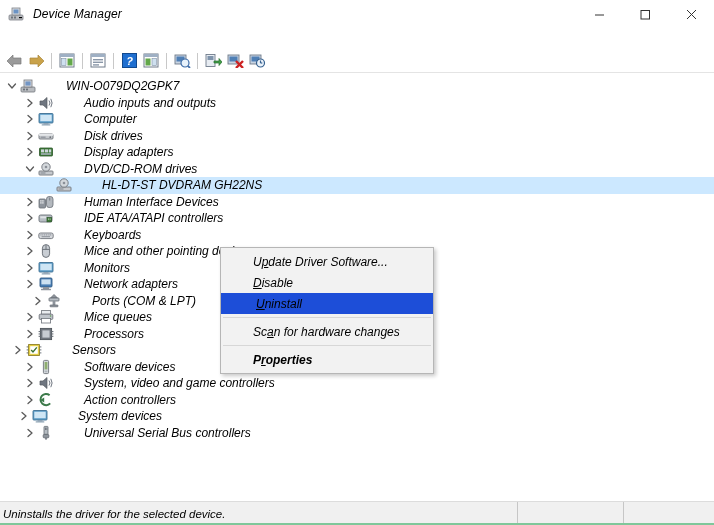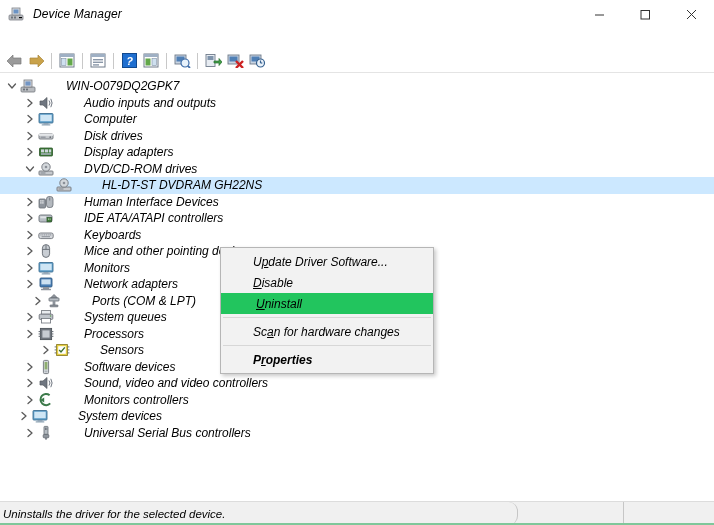--- a/index.html
+++ b/index.html
@@ -134,21 +134,20 @@
     font-size: 11.5px;
     color: #000;
   }
   .status-main {
     flex: 0 0 518px;
     padding-left: 3px;
     border-right: 1px solid #c6c6c6;
     height: 100%;
     display: flex; align-items: center;
     background: #f0f0f0;
-    border-radius: 9px;
   }
   .status-cell {
     flex: 0 0 106px;
     height: 100%;
     border-right: 1px solid #c6c6c6;
     background: #f0f0f0;
   }
   .status-cell.last { flex: 1 1 auto; border-right: none; }
 
   
@@ -164,21 +163,21 @@
     margin-left: 12px;
   }
   .ctxitem {
     height: 21px;
     display: flex;
     align-items: center;
     padding-left: 32px;
     font-size: 12px;
     color: #000;
   }
-  .ctxitem.hl { background: #22c55e; padding-left: 35px; }
+  .ctxitem.hl { background: #1d4ed8; padding-left: 35px; }
   .ctxitem.bold { font-weight: bold; }
   .ctxsep {
     height: 1px;
     background: #d7d7d7;
     margin: 3px 2px 3px 2px;
   }
   .acc { text-decoration: underline; }
 
   
   .bottomline {
@@ -520,41 +519,41 @@
             <svg width="10" height="10" viewBox="0 0 10 10">
               <path d="M3 1.5 L7 5 L3 8.5" fill="none" stroke="#5a5a5a" stroke-width="1.3" stroke-linecap="round" stroke-linejoin="round"></path>
             </svg>
           </span>
           <span class="ticon"><svg width="16" height="16" viewBox="0 0 16 16">
               <rect x="3.4" y="1.6" width="9.2" height="3.6" fill="#e9ecef" stroke="#6f747b" stroke-width="0.8"></rect>
               <rect x="1.2" y="5.2" width="13.6" height="5.2" rx="1" fill="#c0c5cb" stroke="#6f747b" stroke-width="0.9"></rect>
               <rect x="3.4" y="9.4" width="9.2" height="4.6" fill="#ffffff" stroke="#6f747b" stroke-width="0.8"></rect>
               <circle cx="12.6" cy="7" r="0.8" fill="#5e9b4f"></circle>
             </svg></span>
-          <span class="tlabel">System queues</span>
+          <span class="tlabel">Mice queues</span>
         </div>
         <div class="row" style="padding-left:22px">
           <span class="chev">
             <svg width="10" height="10" viewBox="0 0 10 10">
               <path d="M3 1.5 L7 5 L3 8.5" fill="none" stroke="#5a5a5a" stroke-width="1.3" stroke-linecap="round" stroke-linejoin="round"></path>
             </svg>
           </span>
           <span class="ticon"><svg width="16" height="16" viewBox="0 0 16 16">
               <rect x="2.4" y="2.4" width="11.2" height="11.2" fill="#6f757d" stroke="#4e545b" stroke-width="0.9"></rect>
               <rect x="4.4" y="4.4" width="7.2" height="7.2" fill="#c7ccd2"></rect>
               <rect x="0.6" y="5" width="1.8" height="1.1" fill="#6f757d"></rect>
               <rect x="0.6" y="7.4" width="1.8" height="1.1" fill="#6f757d"></rect>
               <rect x="0.6" y="9.8" width="1.8" height="1.1" fill="#6f757d"></rect>
               <rect x="13.6" y="5" width="1.8" height="1.1" fill="#6f757d"></rect>
               <rect x="13.6" y="7.4" width="1.8" height="1.1" fill="#6f757d"></rect>
               <rect x="13.6" y="9.8" width="1.8" height="1.1" fill="#6f757d"></rect>
             </svg></span>
           <span class="tlabel">Processors</span>
         </div>
-        <div class="row" style="padding-left:38px">
+        <div class="row" style="padding-left:10px">
           <span class="chev">
             <svg width="10" height="10" viewBox="0 0 10 10">
               <path d="M3 1.5 L7 5 L3 8.5" fill="none" stroke="#5a5a5a" stroke-width="1.3" stroke-linecap="round" stroke-linejoin="round"></path>
             </svg>
           </span>
           <span class="ticon"><svg width="16" height="16" viewBox="0 0 16 16">
               <rect x="2.6" y="2.6" width="10.8" height="10.8" fill="#e8d24a" stroke="#8a7a1e" stroke-width="0.9"></rect>
               <rect x="4.2" y="4.2" width="7.6" height="7.6" fill="#ffffff"></rect>
               <path d="M5.2 8 L7 10 L10.8 5.4" fill="none" stroke="#3a6f2f" stroke-width="1.4"></path>
               <rect x="0.6" y="4.4" width="1.6" height="1" fill="#6f757d"></rect>
@@ -583,33 +582,33 @@
           <span class="chev">
             <svg width="10" height="10" viewBox="0 0 10 10">
               <path d="M3 1.5 L7 5 L3 8.5" fill="none" stroke="#5a5a5a" stroke-width="1.3" stroke-linecap="round" stroke-linejoin="round"></path>
             </svg>
           </span>
           <span class="ticon"><svg width="16" height="16" viewBox="0 0 16 16">
               <path d="M2 6 L5 6 L9 2.5 L9 13.5 L5 10 L2 10 Z" fill="#6f7680" stroke="#54595f" stroke-width="0.7" stroke-linejoin="round"></path>
               <path d="M11 5.5 Q13 8 11 10.5" fill="none" stroke="#6f7680" stroke-width="1"></path>
               <path d="M12.8 3.8 Q15.4 8 12.8 12.2" fill="none" stroke="#6f7680" stroke-width="1"></path>
             </svg></span>
-          <span class="tlabel">Sound, video and video controllers</span>
+          <span class="tlabel">System, video and game controllers</span>
         </div>
         <div class="row" style="padding-left:22px">
           <span class="chev">
             <svg width="10" height="10" viewBox="0 0 10 10">
               <path d="M3 1.5 L7 5 L3 8.5" fill="none" stroke="#5a5a5a" stroke-width="1.3" stroke-linecap="round" stroke-linejoin="round"></path>
             </svg>
           </span>
           <span class="ticon"><svg width="16" height="16" viewBox="0 0 16 16">
               <path d="M11.6 3.2 A5.6 5.6 0 1 0 12.2 11.4" fill="none" stroke="#3c7a4a" stroke-width="2"></path>
               <path d="M6.2 5.6 L2 8 L6.2 10.4 Z" fill="#3c7a4a"></path>
             </svg></span>
-          <span class="tlabel">Monitors controllers</span>
+          <span class="tlabel">Action controllers</span>
         </div>
         <div class="row" style="padding-left:16px">
           <span class="chev">
             <svg width="10" height="10" viewBox="0 0 10 10">
               <path d="M3 1.5 L7 5 L3 8.5" fill="none" stroke="#5a5a5a" stroke-width="1.3" stroke-linecap="round" stroke-linejoin="round"></path>
             </svg>
           </span>
           <span class="ticon"><svg width="16" height="16" viewBox="0 0 16 16">
               <rect x="1" y="2.5" width="14" height="9.5" rx="0.8" fill="#5d9ec9" stroke="#3e6f92" stroke-width="0.9"></rect>
               <rect x="2.3" y="3.8" width="11.4" height="6.4" fill="#cfe6f5"></rect>

